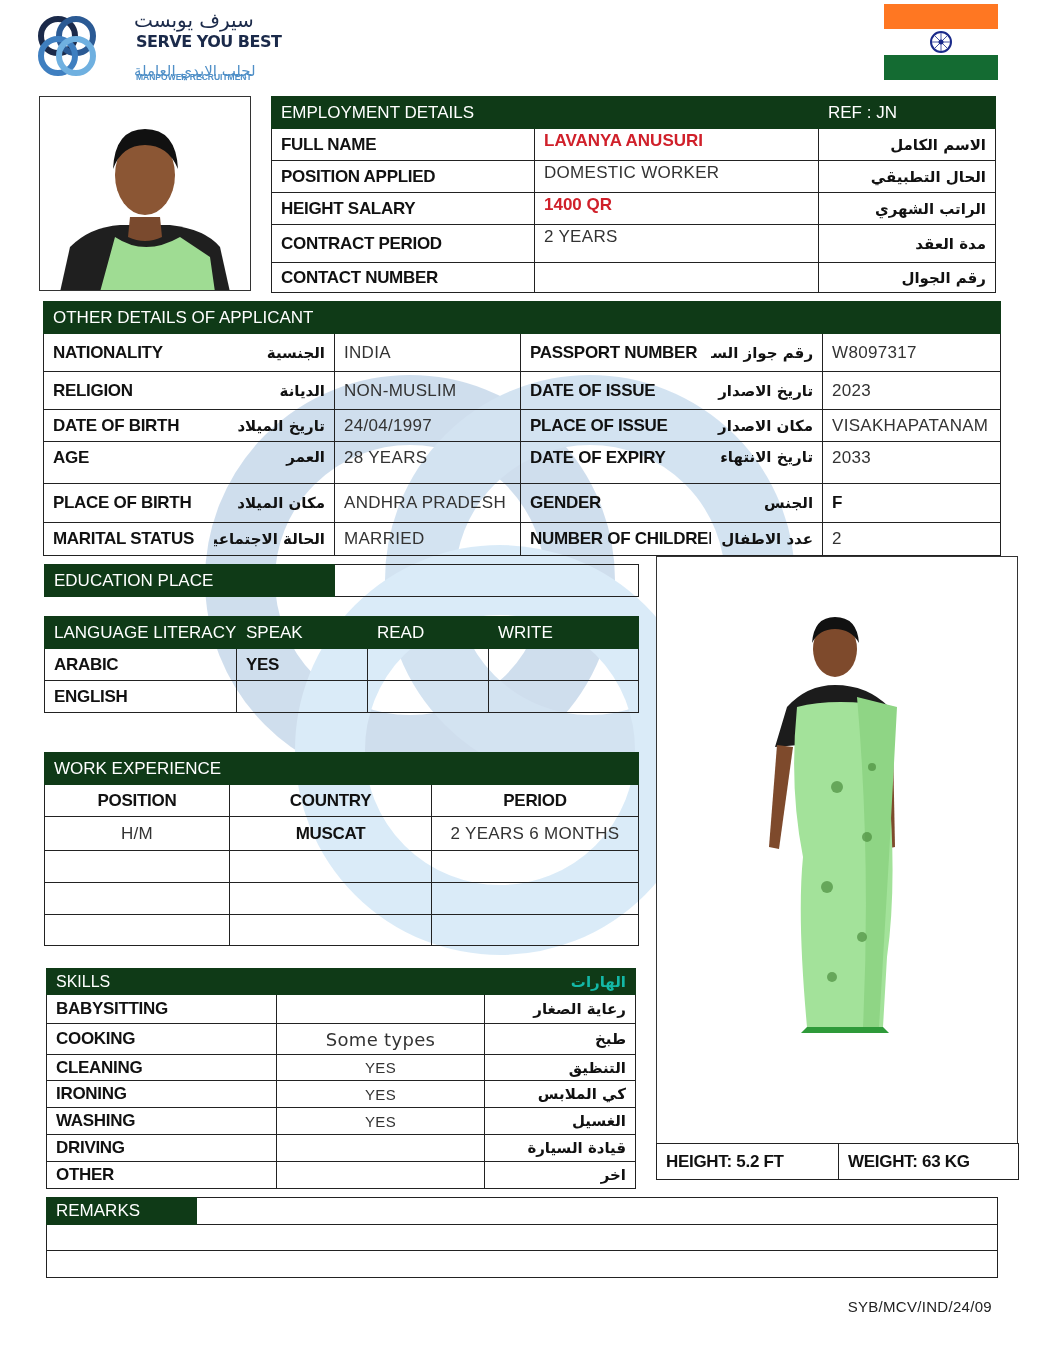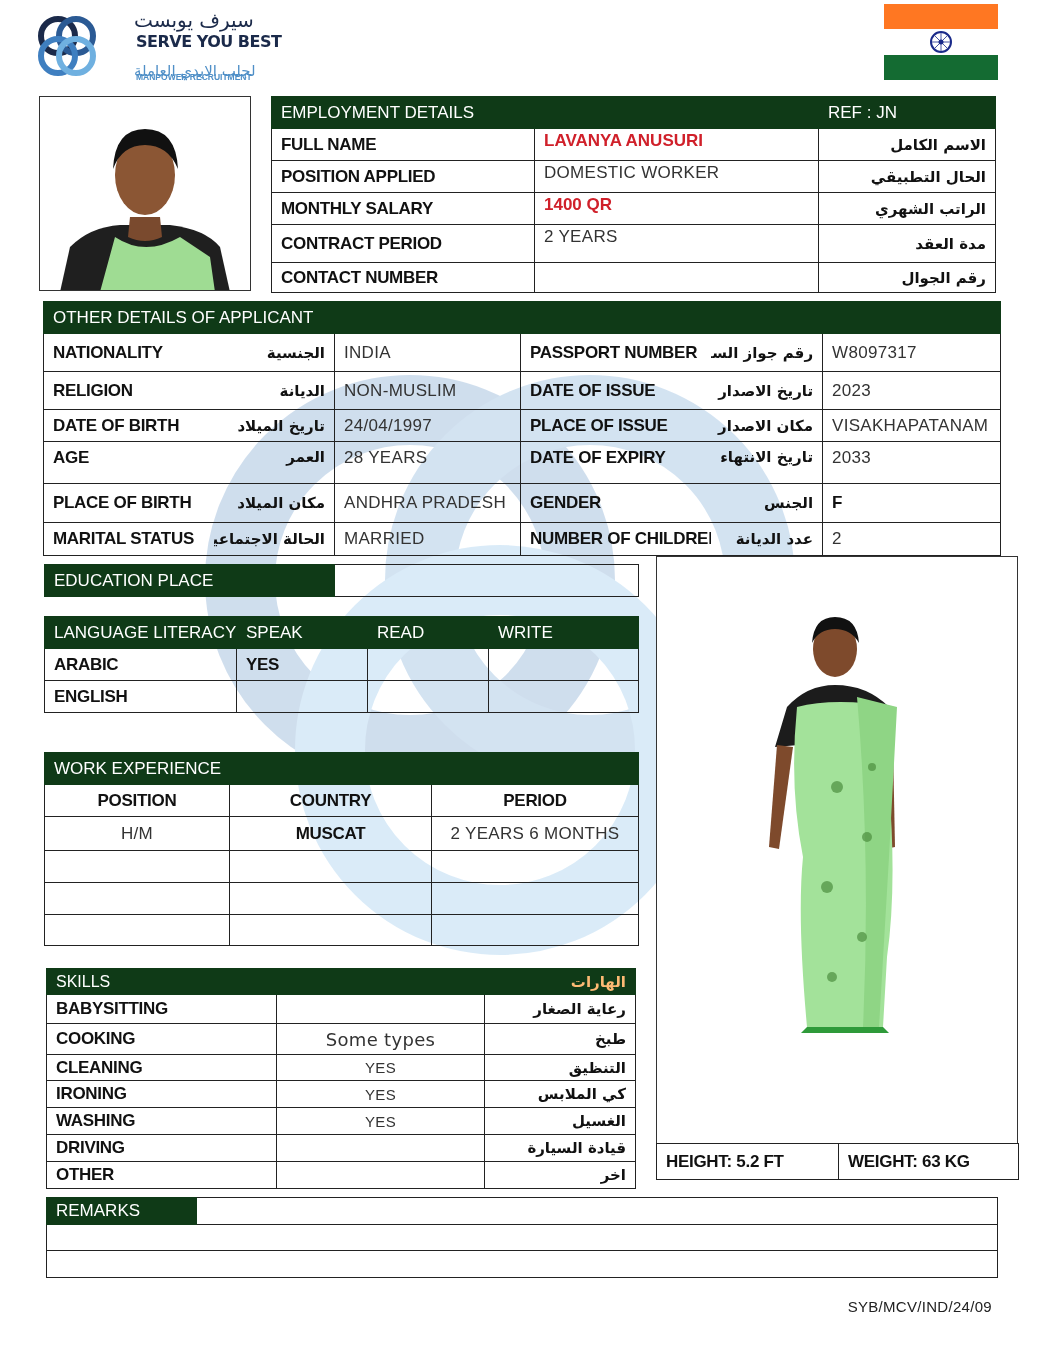--- a/index.html
+++ b/index.html
@@ -106,21 +106,21 @@
     <td class="lbl">FULL NAME</td>
     <td class="red" style="vertical-align:top; padding-top:2px;">LAVANYA ANUSURI</td>
     <td class="ar">الاسم الكامل</td>
   </tr>
   <tr style="height:32px;">
     <td class="lbl">POSITION APPLIED</td>
     <td class="val" style="vertical-align:top; padding-top:2px;">DOMESTIC WORKER</td>
     <td class="ar">الحال التطبيقي</td>
   </tr>
   <tr style="height:32px;">
-    <td class="lbl">MONTHLY SALARY</td>
+    <td class="lbl">HEIGHT SALARY</td>
     <td class="red" style="vertical-align:top; padding-top:2px;">1400 QR</td>
     <td class="ar">الراتب الشهري</td>
   </tr>
   <tr style="height:38px;">
     <td class="lbl">CONTRACT PERIOD</td>
     <td class="val" style="vertical-align:top; padding-top:2px;">2 YEARS</td>
     <td class="ar">مدة العقد</td>
   </tr>
   <tr style="height:30px;">
     <td class="lbl">CONTACT NUMBER</td>
@@ -182,21 +182,21 @@
     <td class="val">ANDHRA PRADESH</td>
     <td class="lbl" style="border-right:none;">GENDER</td>
     <td class="ar" style="border-left:none;">الجنس</td>
     <td class="val" style="font-weight:bold; color:#111;">F</td>
   </tr>
   <tr style="height:33px;">
     <td class="lbl" style="border-right:none;">MARITAL STATUS</td>
     <td class="ar" style="border-left:none;">الحالة الاجتماعية</td>
     <td class="val">MARRIED</td>
     <td class="lbl" style="border-right:none;">NUMBER OF CHILDREN</td>
-    <td class="ar" style="border-left:none;">عدد الديانة</td>
+    <td class="ar" style="border-left:none;">عدد الاطفال</td>
     <td class="val">2</td>
   </tr>
 </tbody>
   </table>
 
 <table class="transparent" style="left:44px; top:564px; width:594px;">
   <colgroup>
       <col style="width:290px">
       <col style="width:304px">
     </colgroup>
@@ -278,21 +278,21 @@
 
 <table class="transparent" style="left:46px; top:968px; width:589px;">
   <colgroup>
       <col style="width:230px">
       <col style="width:208px">
       <col style="width:151px">
     </colgroup>
   <tbody>
       <tr style="height:26px;">
     <td colspan="2" style="background:#0f3a17; color:#fff; border-color:#0f3a17; font-size:16px;">SKILLS</td>
-    <td class="ar" style="background:#0f3a17; color:#fdba74; border-color:#0f3a17;">الهارات</td>
+    <td class="ar" style="background:#0f3a17; color:#14b8a6; border-color:#0f3a17;">الهارات</td>
   </tr>
   <tr style="height:29px;">
     <td class="lbl">BABYSITTING</td>
     <td class="val center"></td>
     <td class="ar">رعاية الصغار</td>
   </tr>
   <tr style="height:31px;">
     <td class="lbl">COOKING</td>
     <td class="val center" style="font-family:'DejaVu Sans', sans-serif; font-size:18px;">Some types</td>
     <td class="ar">طبخ</td>

